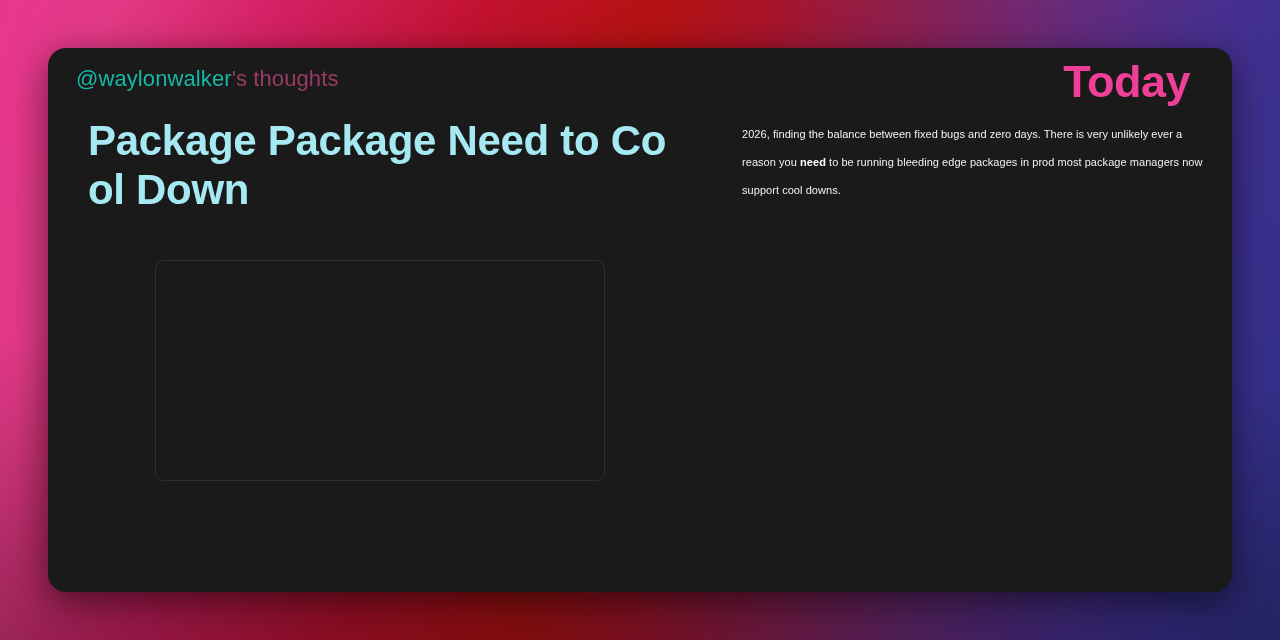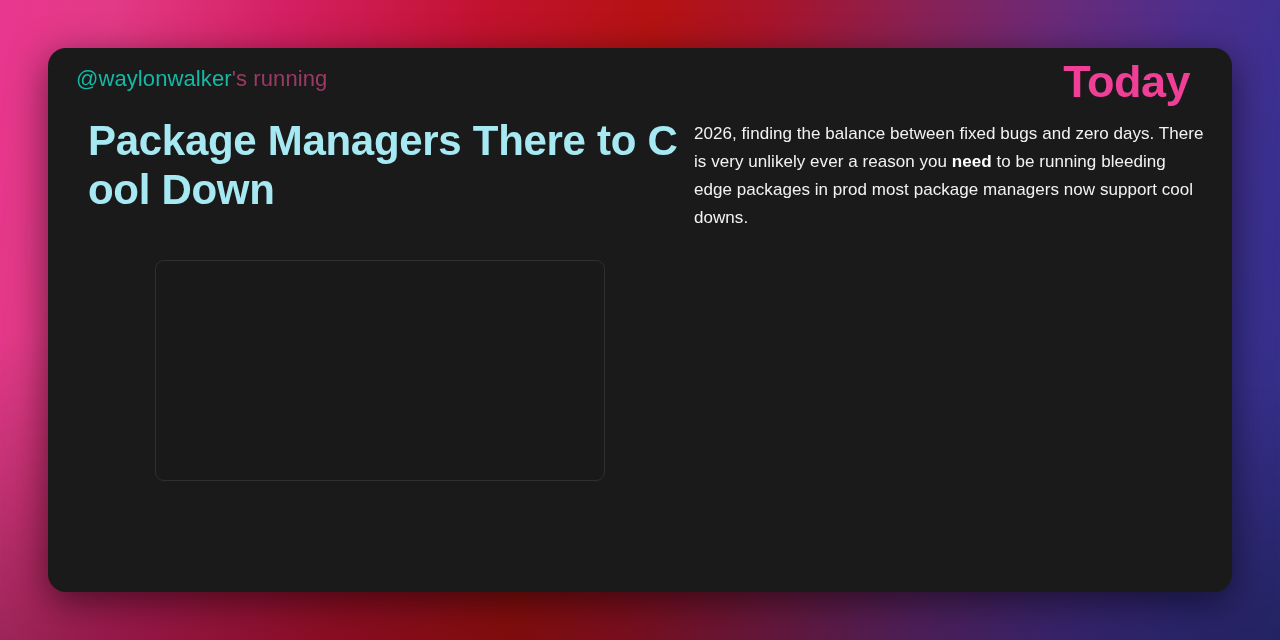--- a/index.html
+++ b/index.html
@@ -121,24 +121,25 @@
   }
 
   #right-column {
     flex: 1 1 auto;
     padding-left: 14px;
     padding-right: 2px;
     padding-top: 6px;
   }
 
   #post-excerpt {
-    font-size: 17px;
+    font-size: 11px;
     line-height: 28px;
     color: #f2f2f2;
     letter-spacing: 0.05px;
+    margin-left: 48px;
   }
   #post-excerpt b { font-weight: bold; color: #ffffff; }
 
   
   #source-link-row {
     margin-top: 37px;
     padding-left: 20px;
   }
 
   #source-link {
@@ -155,29 +156,29 @@
 <body>
 
 <div id="social-card-frame">
 
   <div id="frame-vignette"></div>
 
   <div id="thought-card">
 
     <div id="card-header">
       <div id="author-line">
-        <span id="author-handle">@waylonwalker</span><span id="author-suffix">'s running</span>
+        <span id="author-handle">@waylonwalker</span><span id="author-suffix">'s thoughts</span>
       </div>
       <div id="today-badge">Today</div>
     </div>
 
     <div id="card-body">
 
       <div id="left-column">
-        <h1 id="post-title">Package Managers There to Cool Down</h1>
+        <h1 id="post-title">Package Package Need to Cool Down</h1>
 
         <div id="thumbnail-placeholder"></div>
       </div>
 
       <div id="right-column">
         <p id="post-excerpt"><span>2026, finding the balance between fixed bugs and zero days. There is very unlikely ever a reason you </span><b>need</b><span> to be running bleeding edge packages in prod most package managers now support cool downs.</span></p>
       </div>
 
     </div>
 

